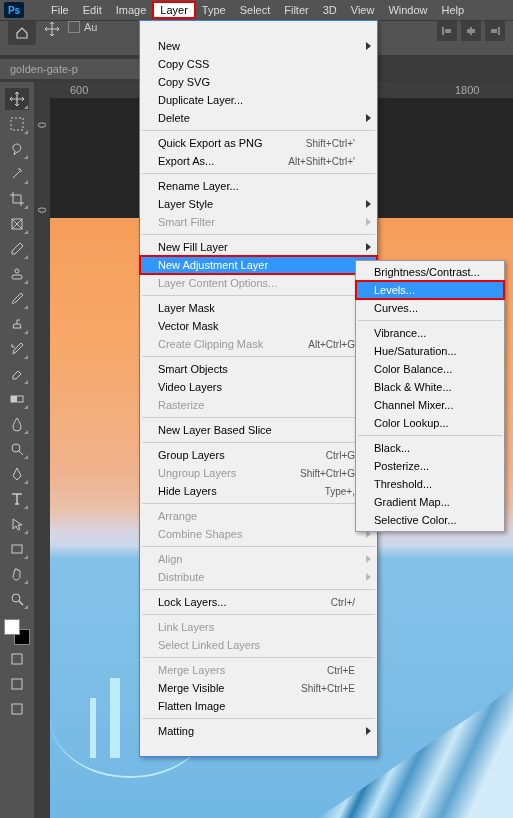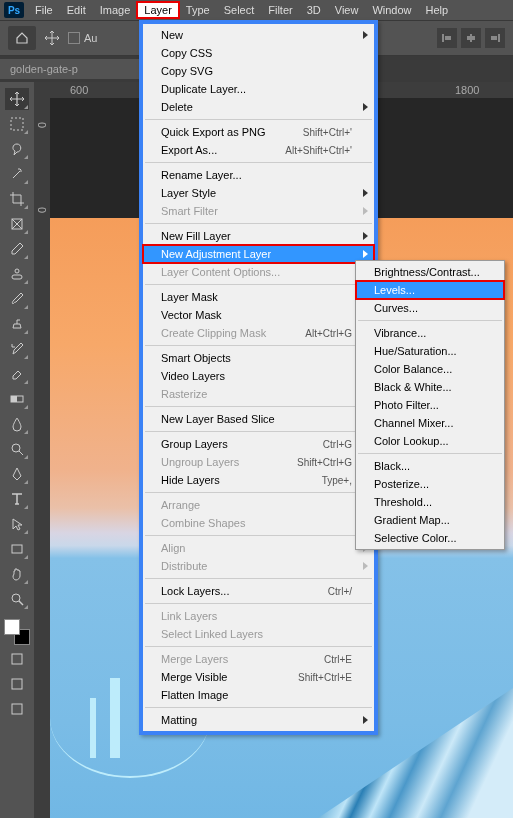--- a/index.html
+++ b/index.html
@@ -1,21 +1,21 @@
 <!DOCTYPE html>
 <html><head>
 <meta charset="utf-8">
 <style>
 *{margin:0;padding:0;box-sizing:border-box;font-family:"Segoe UI",Tahoma,sans-serif;font-size:11px;-webkit-user-select:none;user-select:none}
 body{background:#535353;width:513px;height:818px;overflow:hidden;position:relative}
 .menubar{height:20px;background:#535353;display:flex;align-items:center;padding:0 4px;color:#ddd}
-.ps-icon{width:20px;height:16px;background:#001e36;border-radius:2px;display:flex;align-items:center;justify-content:center;color:#31a8ff;font-weight:bold;font-size:10px;margin-right:4px}
+.ps-icon{width:20px;height:16px;background:#001e36;border-radius:2px;display:flex;align-items:center;justify-content:center;color:#31a8ff;font-weight:bold;font-size:10px;margin-right:20px}
 .menubar-item{padding:2px 7px;cursor:default}
 .menubar-item.active{background:#fff;color:#000;outline:2px solid #e80000;outline-offset:-1px}
-.options-bar{height:36px;background:#535353;border-top:1px solid #383838;border-bottom:1px solid #383838;display:flex;align-items:center;padding:0 8px;gap:8px;color:#ccc}
+.options-bar{height:36px;background:#535353;border-top:1px solid #383838;border-bottom:1px solid #383838;display:flex;align-items:flex-start;padding:0 8px;gap:8px;color:#ccc}
 .home-btn{width:28px;height:24px;background:#3f3f3f;border-radius:2px;display:flex;align-items:center;justify-content:center}
 .doc-tabs{height:26px;background:#3a3a3a;display:flex;align-items:center;color:#aaa;}
 .tab{background:#535353;backgroud:#4a4a4a;padding:4px 14px 4px 10px;display:flex;align-items:center;gap:8px;border-right:1px solid #2a2a2a}
 .tab-close{width:8px;height:8px;position:relative}
 .tab-close::before,.tab-close::after{content:'';position:absolute;left:3px;top:-1px;width:1px;height:10px;background:#aaa}
 .tab-close::before{transform:rotate(45deg)}
 .tab-close::after{transform:rotate(-45deg)}
 .workspace{display:flex;position:absolute;top:82px;left:0;right:0;bottom:0}
 .toolbar{width:34px;background:#535353;display:flex;flex-direction:column;align-items:center;padding-top:6px;gap:3px}
 .tool{width:24px;height:22px;display:flex;align-items:center;justify-content:center;color:#ccc;position:relative;cursor:default}
@@ -28,21 +28,21 @@
 .ruler-h{position:absolute;top:0;left:16px;right:0;height:16px;background:#3d3d3d;color:#aaa;display:flex;font-size:9px}
 .ruler-v{position:absolute;top:0;left:0;bottom:0;width:16px;background:#3d3d3d;color:#aaa}
 .ruler-tick{position:absolute;top:2px;color:#aaa}
 .ruler-tick-v{position:absolute;left:2px;writing-mode:vertical-lr;color:#aaa}
 .canvas-bg{position:absolute;top:16px;left:16px;right:0;height:700px;background:#262626}
 .image{position:absolute;top:120px;left:0;right:0;height:630px;background:linear-gradient(180deg,#f59d5a 0%,#f7a869 20%,#f0b28c 40%,#eac0a8 46%,#d8d5e3 50%,#c9d8ea 52%,#84c1e8 54%,#7abce6 80%,#6eb6e4 100%)}
 .bridge-road{position:absolute;right:0;bottom:0;width:300px;height:200px;background:linear-gradient(115deg,transparent 40%,#2e8bc4 42%,#bde4f7 52%,#2a7fb5 55%,#bfe5f8 60%,#4b98c9 65%,#cce9f8 72%,#5ea4d0 78%,#d4ecf9 85%);clip-path:polygon(20% 100%,100% 20%,100% 100%)}
 .bridge-tower{position:absolute;left:60px;top:460px;width:10px;height:80px;background:#bdecfb}
 .bridge-tower2{position:absolute;left:40px;top:480px;width:6px;height:60px;background:#bdecfb}
 .bridge-cables{position:absolute;top:500px;left:0;width:160px;height:60px;border-bottom:2px solid #bdecfb;border-radius:0 0 50% 50%/0 0 100% 100%}
-.dropdown{position:absolute;top:20px;left:139px;width:239px;background:#f0f0f0;border:4px solid #3b82f6;box-shadow:2px 2px 4px rgba(0,0,0,.3);z-index:100;padding:2px 0}
+.dropdown{position:absolute;top:20px;left:139px;width:239px;background:#f0f0f0;border:1px solid #3b82f6;box-shadow:2px 2px 4px rgba(0,0,0,.3);z-index:100;padding:16px 0}
 .dropdown2{position:absolute;top:260px;left:355px;width:150px;background:#f0f0f0;border:1px solid #999;box-shadow:2px 2px 4px rgba(0,0,0,.3);z-index:101;padding:2px 0}
 .menu-item{padding:3px 22px 3px 18px;display:flex;justify-content:space-between;align-items:center;color:#000;cursor:default;position:relative;white-space:nowrap}
 .menu-item.disabled{color:#999}
 .menu-item.highlighted{background:#3296ff;color:#fff;outline:2px solid #e80000;outline-offset:-1px}
 .menu-item .arrow{position:absolute;right:6px;width:0;height:0;border-left:5px solid #333;border-top:4px solid transparent;border-bottom:4px solid transparent}
 .menu-item.highlighted .arrow{border-left-color:#fff}
 .menu-item.disabled .arrow{border-left-color:#bbb}
 .menu-sep{height:1px;background:#ccc;margin:3px 2px}
 .shortcut{color:#555;font-size:10px;margin-left:18px}
 .controls-label{color:#aaa;margin-left:2px}
@@ -453,23 +453,20 @@
     <div class="menu-item">
       <span>Hue/Saturation...</span>
     </div>
     <div class="menu-item">
       <span>Color Balance...</span>
     </div>
     <div class="menu-item">
       <span>Black &amp; White...</span>
     </div>
     <div class="menu-item">
-      <span>Photo Filter...</span>
-    </div>
-    <div class="menu-item">
       <span>Channel Mixer...</span>
     </div>
     <div class="menu-item">
       <span>Color Lookup...</span>
     </div>
     <div class="menu-sep"></div>
     <div class="menu-item">
       <span>Black...</span>
     </div>
     <div class="menu-item">

